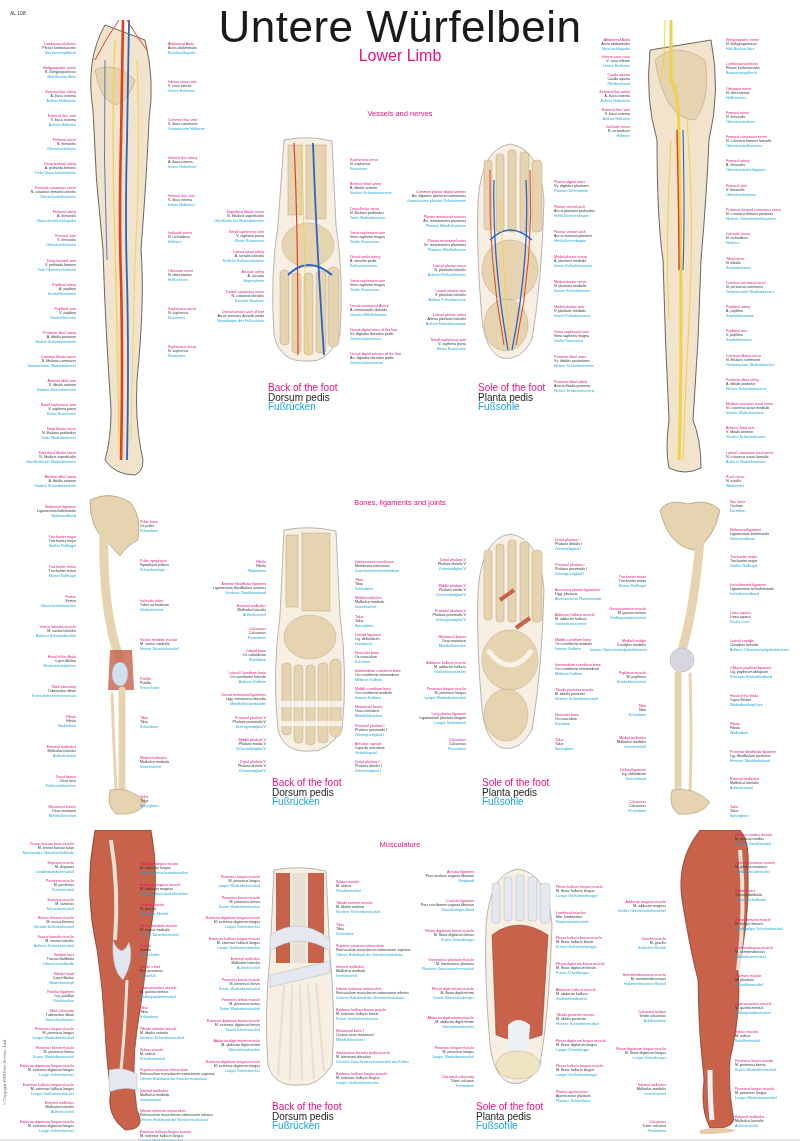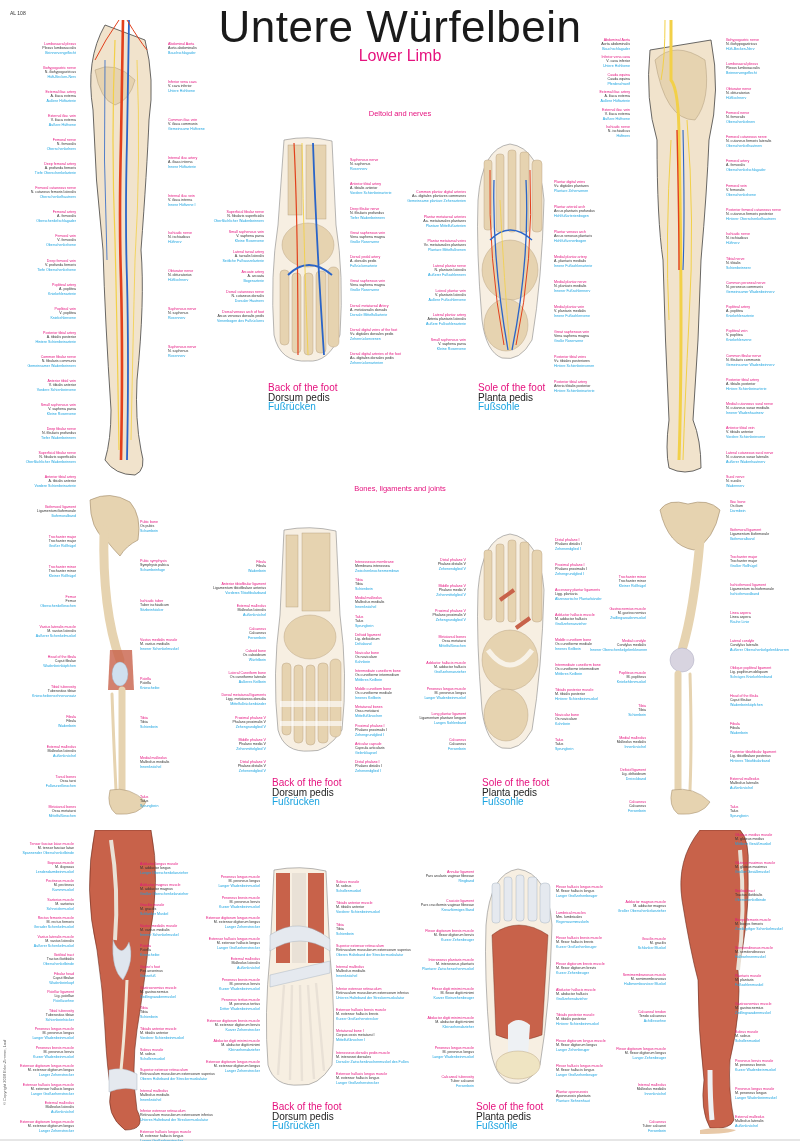--- a/index.html
+++ b/index.html
@@ -24,22 +24,23 @@
   svg.fig{position:absolute}
 </style>
 </head>
 <body>
 
 <div class="poster">
   <div class="code">AL 108</div>
   <h1 class="title">Untere Würfelbein</h1>
   <div class="subtitle">Lower Limb</div>
 
-  <div class="sec-sub" style="top:109px">Deltoid and nerves</div>
-  <div class="sec-sub" style="top:484px">Bones, ligaments and joints</div>
+  <div class="sec-sub" style="top:109px">Vessels and nerves</div>
+  <div class="sec-sub" style="top:498px">Bones, ligaments and joints</div>
+  <div class="sec-sub" style="top:840px">Musculature</div>
 
   <svg class="fig" style="left:75px;top:20px" width="90" height="465" viewBox="0 0 90 465">
     <path d="M30 5 Q10 40 18 90 Q20 160 28 230 Q30 300 36 390 Q36 420 30 440 Q40 455 60 455 Q72 450 66 430 Q60 400 62 360 Q70 280 66 230 Q72 150 74 100 Q80 60 70 20 Z" fill="#f1e3cc" stroke="#444" stroke-width="0.8"></path>
     <path d="M20 50 Q40 40 60 60 Q55 80 40 85 Q25 80 20 50Z" fill="#e6d3b0" stroke="#a08a6a" stroke-width="0.4"></path>
     <path d="M48 0 L46 120 Q44 200 46 260 Q48 340 46 440" stroke="#e2401c" stroke-width="2.6" fill="none"></path>
     <path d="M54 0 L52 120 Q50 200 52 260 Q54 340 52 440" stroke="#2a64c8" stroke-width="1.8" fill="none"></path>
     <path d="M40 20 Q36 120 40 220 Q42 300 44 430" stroke="#f2d048" stroke-width="1.2" fill="none"></path>
     <path d="M30 40 Q28 140 32 240" stroke="#2a64c8" stroke-width="0.8" fill="none"></path>
     <path d="M62 40 Q66 140 60 240 Q58 320 56 420" stroke="#f2d048" stroke-width="0.8" fill="none"></path>
     <path d="M44 0 Q30 20 20 40 M52 0 Q64 20 72 30" stroke="#e2401c" stroke-width="1" fill="none"></path>

